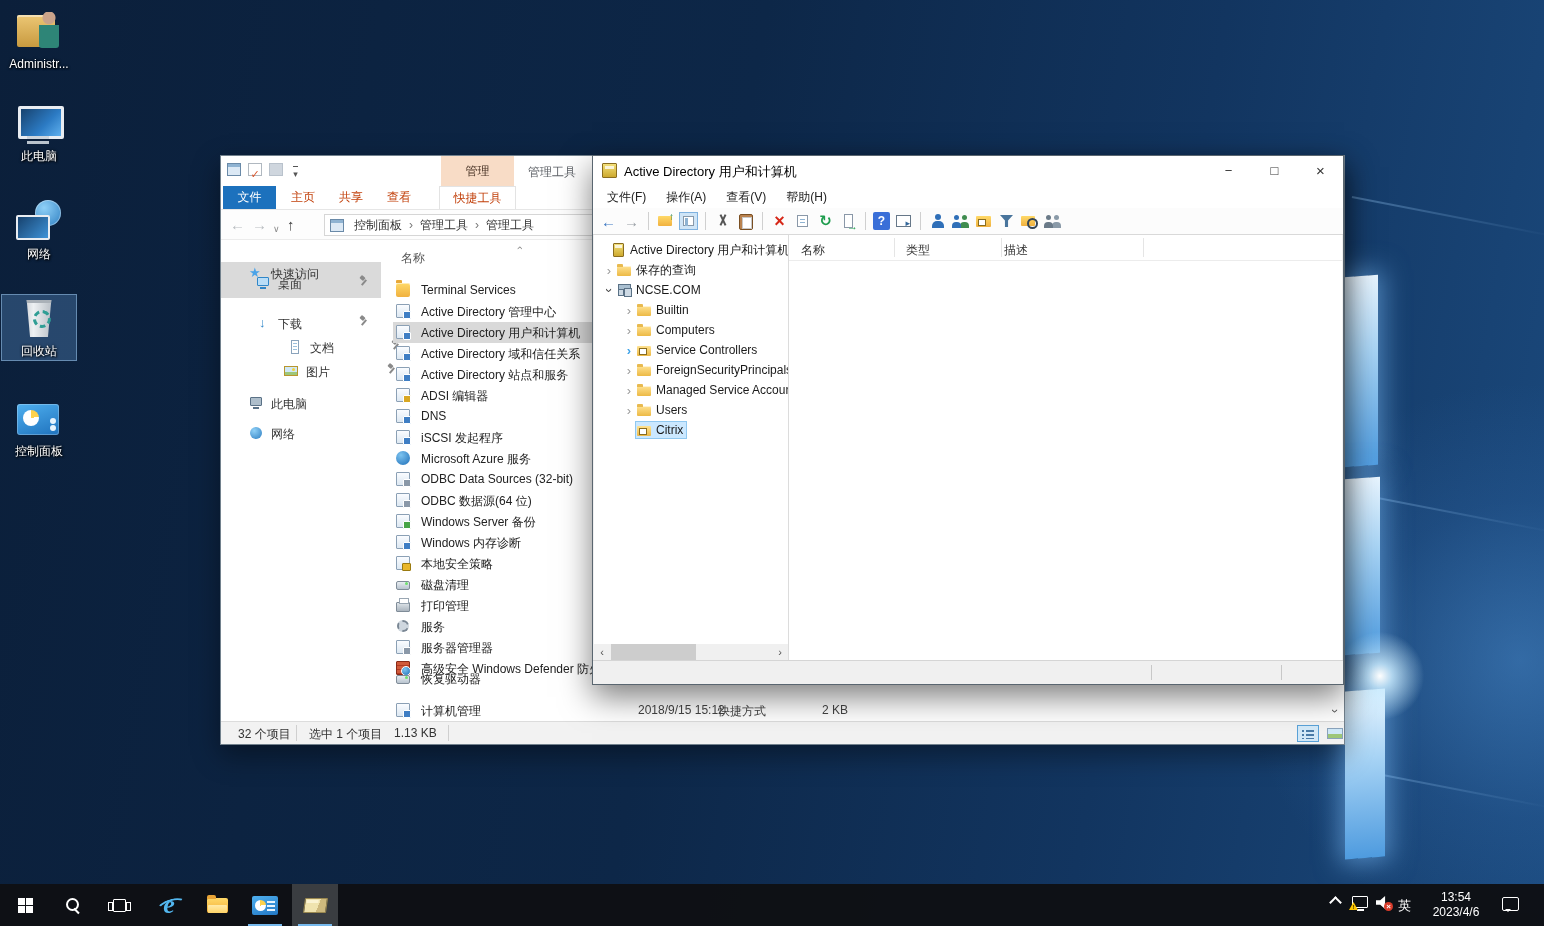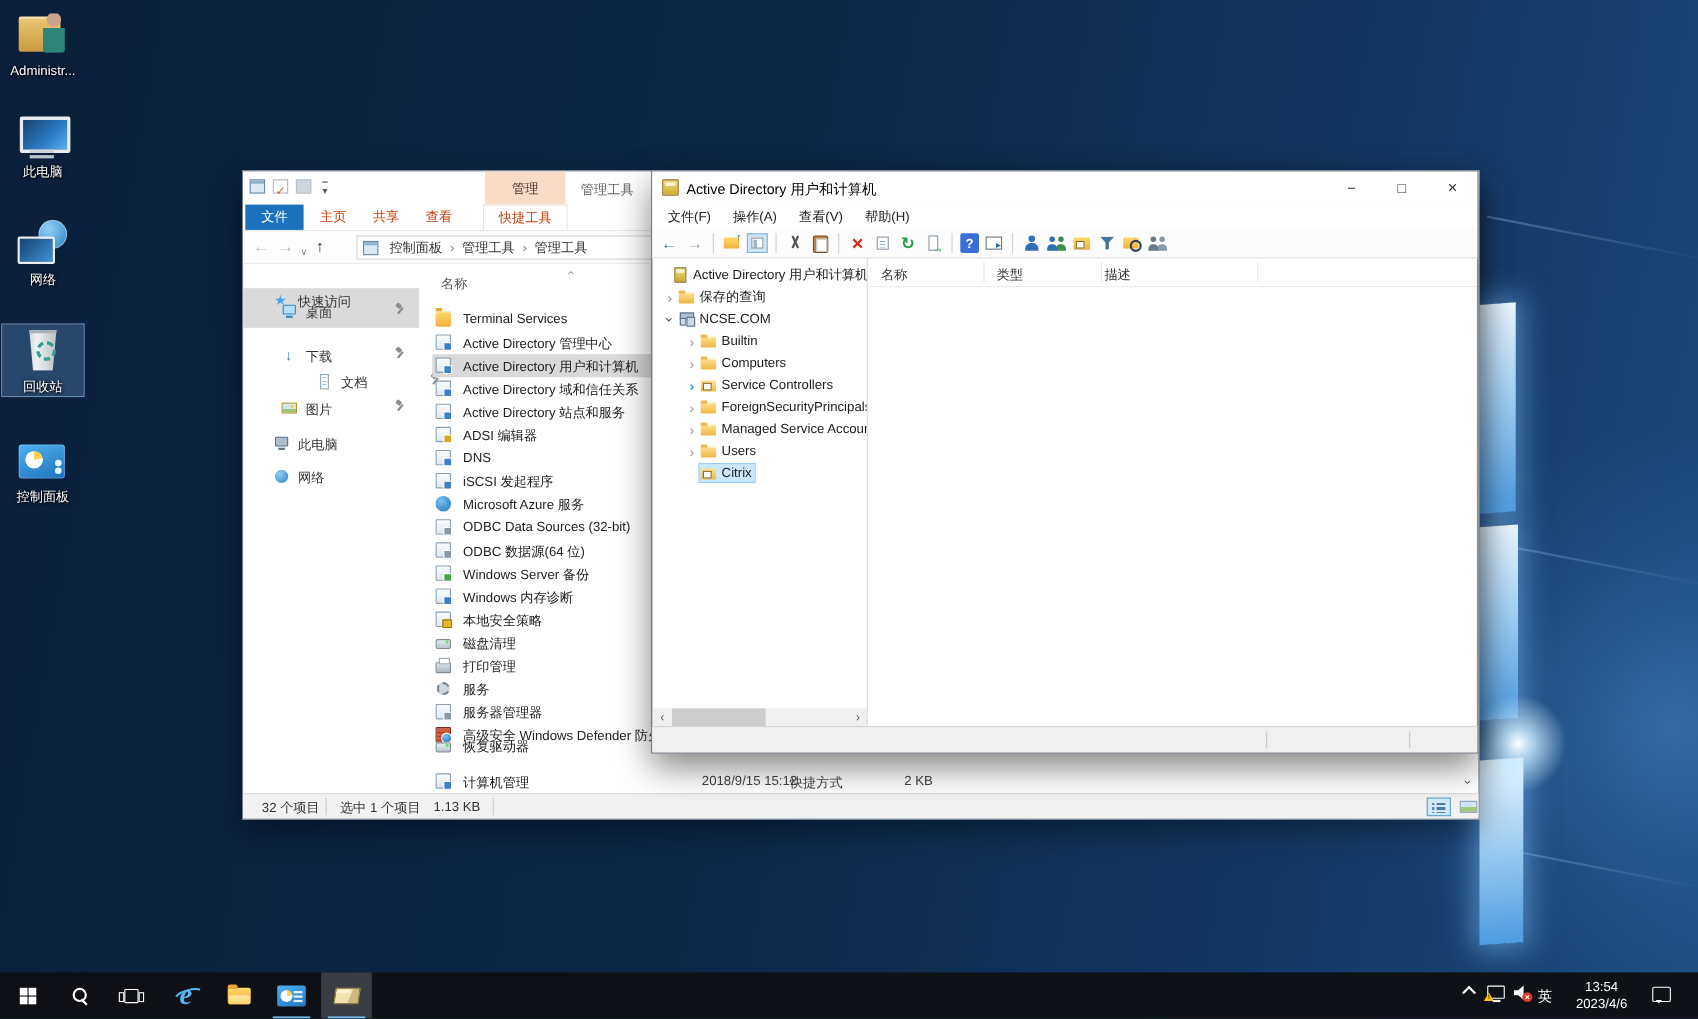--- a/index.html
+++ b/index.html
@@ -341,21 +341,21 @@
         <div class="srow lv1" style="top: 156px;">
           <span class="sic s-download"></span>
           <span class="slab">下载</span>
           <span class="i-pin"></span>
         </div>
         <div class="srow lv1" style="top: 180px; margin-left: 32px;">
           <span class="sic s-document"></span>
           <span class="slab">文档</span>
           <span class="i-pin"></span>
         </div>
-        <div class="srow lv1" style="top: 204px;">
+        <div class="srow lv1" style="top: 204px; margin-left: 28px;">
           <span class="sic s-picture"></span>
           <span class="slab">图片</span>
           <span class="i-pin"></span>
         </div>
         <div class="srow lv0" style="top: 236px;">
           <span class="sic s-pc"></span>
           <span class="slab">此电脑</span>
         </div>
         <div class="srow lv0" style="top: 266px;">
           <span class="sic s-globe"></span>

